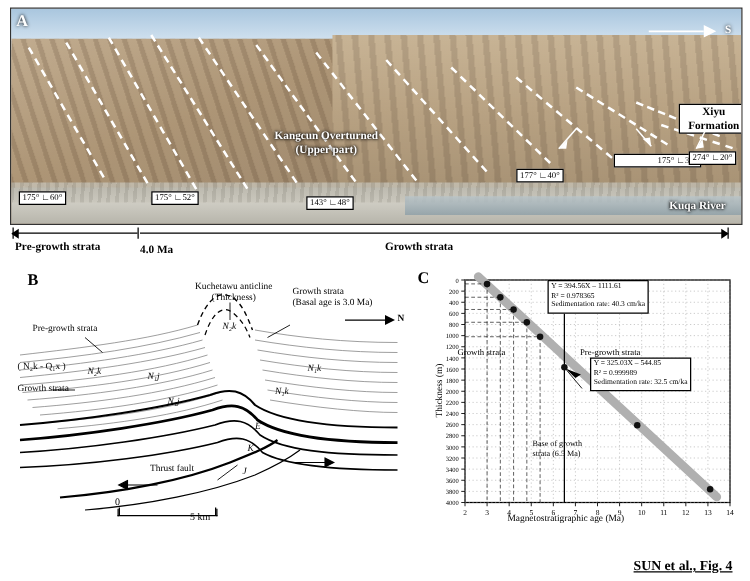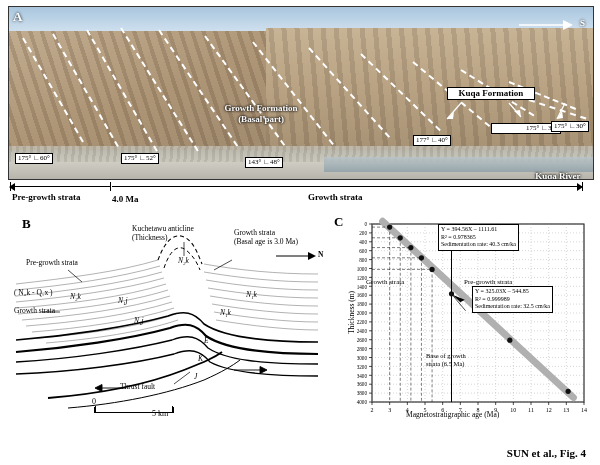--- a/index.html
+++ b/index.html
@@ -59,21 +59,21 @@
   #scalebar .bar{position:relative;width:78px;height:5px;border:1px solid #000;border-top:none;}
   #scalebar .bar:before{content:"";position:absolute;left:0;top:-1px;width:0;height:6px;border-left:1px solid #000;}
   #scalebar .bar:after{content:"";position:absolute;right:0;top:-1px;width:0;height:6px;border-right:1px solid #000;}
 
   
   #panelC{left:332px;top:212px;width:262px;height:212px;}
   #labC{position:absolute;left:2px;top:2px;font-size:13px;font-weight:bold;}
   .cbox{position:absolute;background:#fff;border:1px solid #000;font-size:6px;line-height:7.5px;padding:1px 2px;white-space:nowrap;}
   .ctext{position:absolute;font-size:7.5px;font-family:"Liberation Serif",serif;}
 
-  #caption{position:absolute;right:14px;bottom:6px;font-size:11px;font-weight:bold;}
+  #caption{position:absolute;right:14px;bottom:6px;font-size:11px;font-weight:bold;text-decoration:underline;}
 </style>
 </head>
 <body>
 
 <div class="panel" id="panelA">
   <div class="skyband"></div>
   <div class="cliff"></div>
   <div class="cliff2"></div>
   <div class="valley"></div>
   <div class="gravel"></div>
@@ -97,44 +97,44 @@
 
   <div class="compass">
     <svg width="60" height="16" viewBox="0 0 60 16">
       <line x1="2" y1="8" x2="46" y2="8" stroke="#fff" stroke-width="1.4"></line>
       <polygon points="46,3 56,8 46,13" fill="#fff"></polygon>
     </svg>
     <span style="position:absolute;right:-8px;top:1px;">S</span>
   </div>
 
   <div class="photolabel" style="left:192px;top:96px;width:120px;">
-    <span>Growth Formation</span><br><span>(Basal part)</span>
-  </div>
-  <div class="photolabel dark" style="left:438px;top:80px;width:86px;background:#fff;border:1px solid #000;color:#000;text-shadow:none;">
-    <span>Kuqa  Formation</span>
-  </div>
-  <div class="photolabel" style="left:512px;top:164px;width:74px;">
+    <span>Kangcun Overturned</span><br><span>(Upper part)</span>
+  </div>
+  <div class="photolabel dark" style="left:534px;top:76px;width:54px;background:#fff;border:1px solid #000;color:#000;text-shadow:none;">
+    <span>Xiyu</span><br><span>Formation</span>
+  </div>
+  <div class="photolabel" style="left:512px;top:152px;width:74px;">
     <span>Kuqa River</span>
   </div>
 
   <svg style="position:absolute;left:0;top:0;" width="584" height="172">
     <line x1="452" y1="96" x2="438" y2="112" stroke="#fff" stroke-width="1.2"></line>
     <polygon points="438,112 445,105 444,112" fill="#fff"></polygon>
     <line x1="500" y1="96" x2="512" y2="110" stroke="#fff" stroke-width="1.2"></line>
     <polygon points="512,110 505,104 511,103" fill="#fff"></polygon>
     <line x1="556" y1="96" x2="548" y2="112" stroke="#fff" stroke-width="1.2"></line>
     <polygon points="548,112 553,104 554,111" fill="#fff"></polygon>
   </svg>
 
   <div class="dipbox" style="left:6px;top:146px;">175° ∟60°</div>
   <div class="dipbox" style="left:112px;top:146px;">175° ∟52°</div>
   <div class="dipbox" style="left:236px;top:150px;">143° ∟48°</div>
   <div class="dipbox" style="left:404px;top:128px;">177° ∟40°</div>
   <div class="dipbox" style="left:482px;top:116px;padding-left:34px;">175° ∟32°</div>
-  <div class="dipbox" style="left:542px;top:114px;">175° ∟30°</div>
+  <div class="dipbox" style="left:542px;top:114px;">274° ∟20°</div>
 </div>
 
 <div id="strataBar">
   <div class="hline arrowL" style="left:2px;width:100px;"></div>
   <div class="tick" style="left:2px;"></div>
   <div class="tick" style="left:102px;"></div>
   <div class="hline arrowR" style="left:104px;width:470px;"></div>
   <div class="tick" style="left:574px;"></div>
   <div class="txt" style="left:4px;">Pre-growth strata</div>
   <div class="txt" style="left:104px;top:14px;">4.0 Ma</div>
@@ -192,31 +192,31 @@
     <line x1="268" y1="44" x2="300" y2="44" stroke="#000" stroke-width="1"></line>
     <polygon points="300,40 308,44 300,48" fill="#000"></polygon>
 
     <line x1="176" y1="44" x2="176" y2="30" stroke="#000" stroke-width="0.7"></line>
     <line x1="224" y1="48" x2="206" y2="58" stroke="#000" stroke-width="0.7"></line>
     <line x1="60" y1="58" x2="74" y2="70" stroke="#000" stroke-width="0.7"></line>
     <line x1="34" y1="100" x2="52" y2="100" stroke="#000" stroke-width="0.7"></line>
     <line x1="166" y1="172" x2="182" y2="160" stroke="#000" stroke-width="0.7"></line>
   </svg>
 
-  <div class="btext" style="left:124px;top:12px;width:110px;">
+  <div class="btext" style="left:124px;top:12px;width:110px;text-align:center;">
     <span>Kuchetawu anticline</span><br><span>(Thickness)</span>
   </div>
   <div class="btext" style="left:226px;top:16px;width:88px;">
     <span>Growth strata</span><br><span>(Basal age is 3.0 Ma)</span>
   </div>
   <div class="btext" style="left:18px;top:46px;">Pre-growth strata</div>
   <div class="btext" style="left:6px;top:76px;">( N₂k - Q₁x )</div>
   <div class="btext" style="left:6px;top:94px;">Growth strata</div>
   <div class="btext" style="left:310px;top:38px;font-weight:bold;">N</div>
-  <div class="btext" style="left:112px;top:170px;">Thrust fault</div>
+  <div class="btext" style="left:112px;top:158px;">Thrust fault</div>
 
   <div class="btext bital" style="left:170px;top:44px;">N₂k</div>
   <div class="btext bital" style="left:110px;top:84px;">N₁j</div>
   <div class="btext bital" style="left:238px;top:78px;">N₁k</div>
   <div class="btext bital" style="left:126px;top:104px;">N₁j</div>
   <div class="btext bital" style="left:212px;top:96px;">N₁k</div>
   <div class="btext bital" style="left:62px;top:80px;">N₂k</div>
   <div class="btext bital" style="left:196px;top:124px;">E</div>
   <div class="btext bital" style="left:190px;top:142px;">K</div>
   <div class="btext bital" style="left:186px;top:160px;">J</div>

